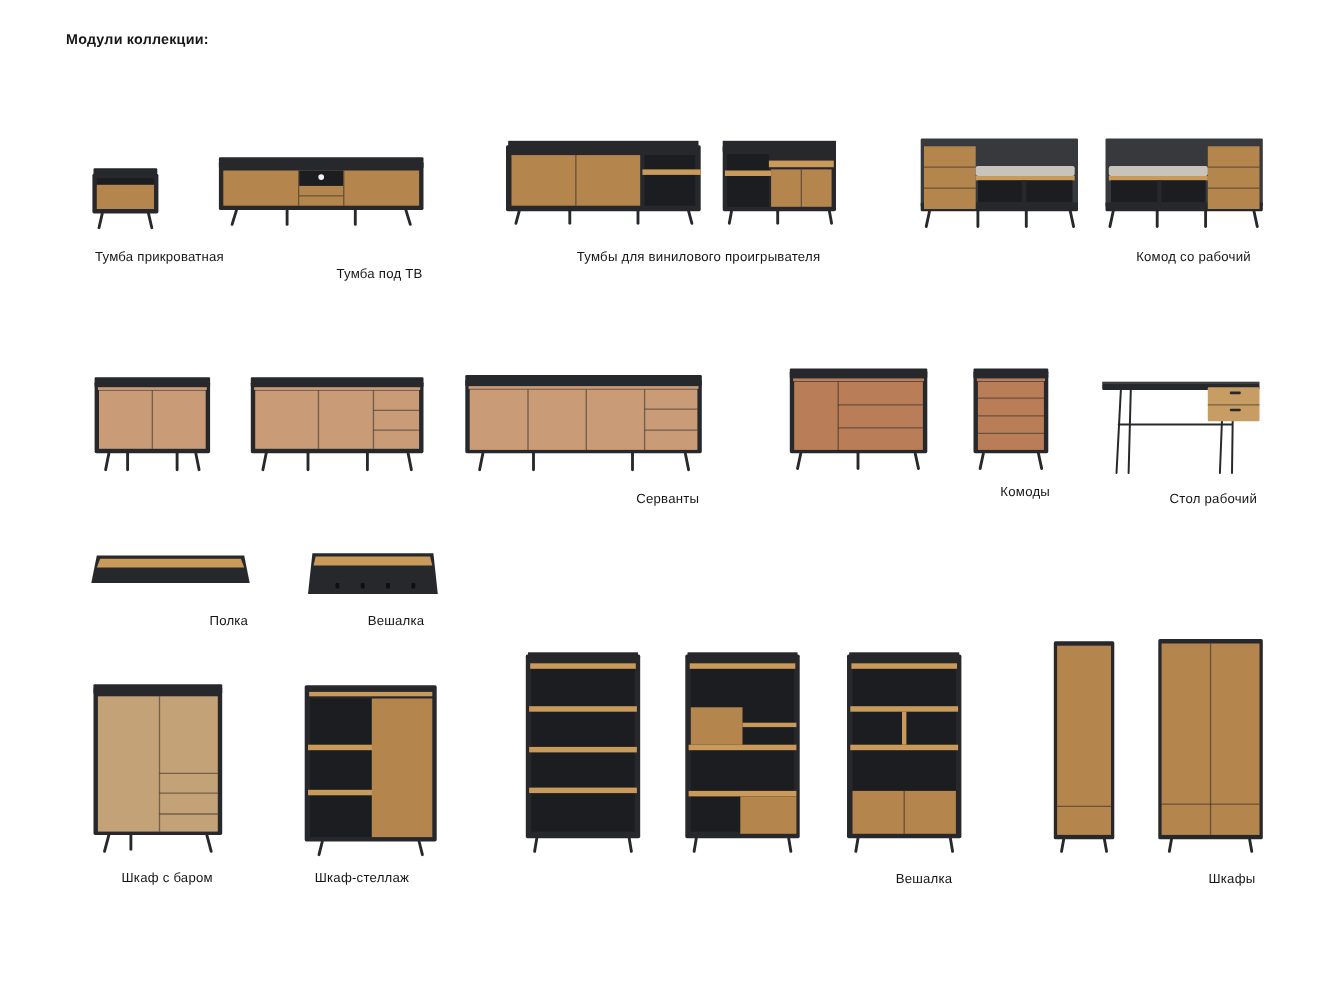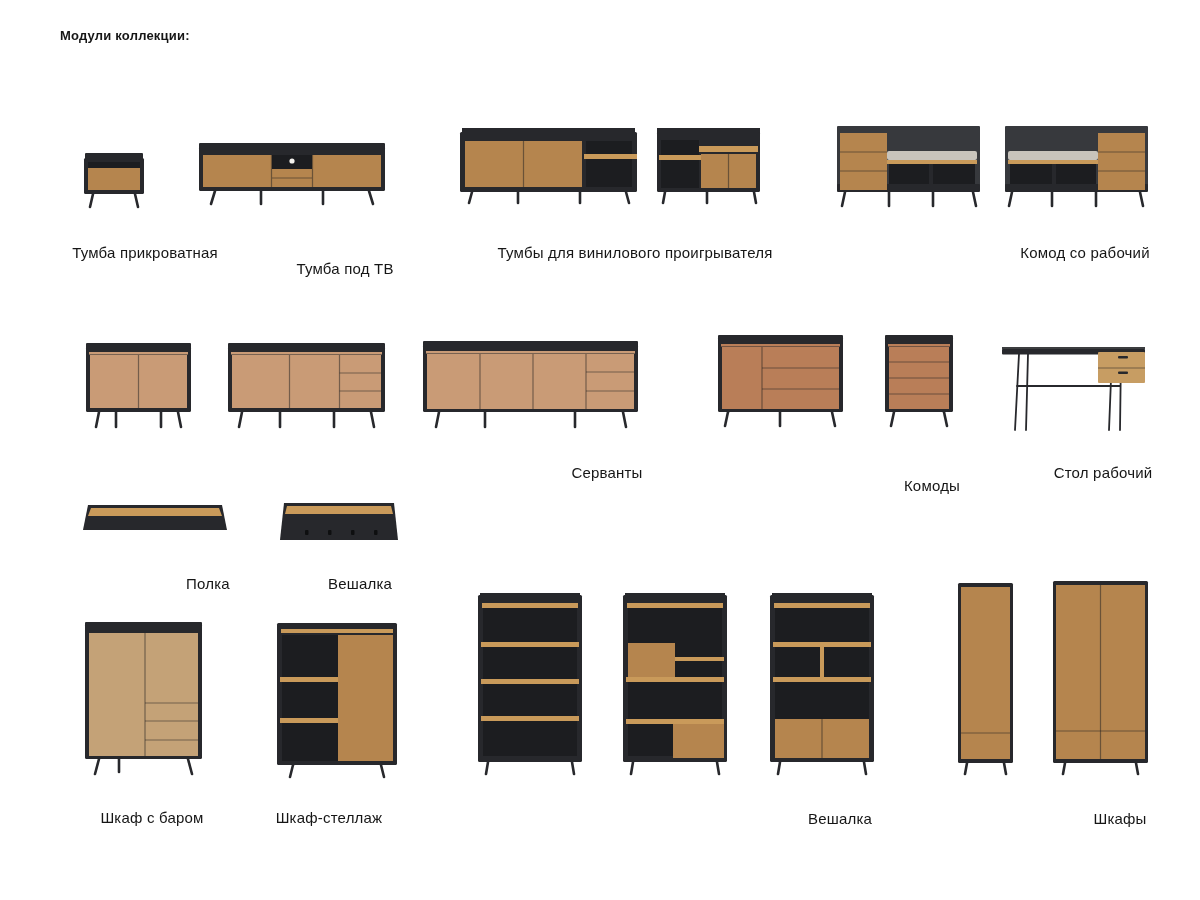--- a/index.html
+++ b/index.html
@@ -1,21 +1,21 @@
 <!DOCTYPE html>
 <html style="--c-background: #ffffff; --c-text: #161616; --c-black: #27282c; --c-interior: #1c1d20; --c-back: #37393d; --c-oak: #b5854e; --c-oak-light: #c99a5a; --c-pink: #c99b76; --c-red: #b97e58; --c-pale: #c4a277; --c-deskwood: #c79d63; --c-cushion: #c8c4bc; --c-gap: #1f1f1f;"><head>
 <meta charset="utf-8">
 <style>
   html,body{margin:0;padding:0;background:#fff;}
   body{width:1200px;height:900px;position:relative;overflow:hidden;
        font-family:"Liberation Sans","DejaVu Sans",sans-serif;}
   .title{position:absolute;left:60px;top:28px;margin:0;
          font-size:13px;font-weight:700;color:var(--c-text);letter-spacing:.2px;}
   .caption{position:absolute;transform:translateX(-50%);white-space:nowrap;
-           font-size:15px;color:var(--c-text);letter-spacing:.2px;margin-top:18px;}
+           font-size:12px;color:var(--c-text);letter-spacing:.2px;}
   .furn{position:absolute;}
   .furn svg{display:block;overflow:visible;}
   .mirror{transform:scaleX(-1);}
   
   .f-blk  {fill:var(--c-black);}
   .f-int  {fill:var(--c-interior);}
   .f-back {fill:var(--c-back);}
   .f-oak  {fill:var(--c-oak);}
   .f-oakl {fill:var(--c-oak-light);}
   .f-pink {fill:var(--c-pink);}
@@ -332,20 +332,20 @@
   <line class="leg" x1="12" y1="182" x2="10" y2="193"></line>
   <line class="leg" x1="83" y1="182" x2="85" y2="193"></line>
 </svg>
 </div>
 
 <div class="caption" style="left:145px;top:226px">Тумба прикроватная</div>
 <div class="caption" style="left:345px;top:242px">Тумба под ТВ</div>
 <div class="caption" style="left:635px;top:226px">Тумбы для винилового проигрывателя</div>
 <div class="caption" style="left:1085px;top:226px">Комод со рабочий</div>
 <div class="caption" style="left:607px;top:446px">Серванты</div>
-<div class="caption" style="left:932px;top:459px">Комоды</div>
+<div class="caption" style="left:932px;top:440px">Комоды</div>
 <div class="caption" style="left:1103px;top:446px">Стол рабочий</div>
 <div class="caption" style="left:208px;top:557px">Полка</div>
 <div class="caption" style="left:360px;top:557px">Вешалка</div>
 <div class="caption" style="left:152px;top:791px">Шкаф с баром</div>
 <div class="caption" style="left:329px;top:791px">Шкаф-стеллаж</div>
 <div class="caption" style="left:840px;top:792px">Вешалка</div>
 <div class="caption" style="left:1120px;top:792px">Шкафы</div>
 
 </body></html>

